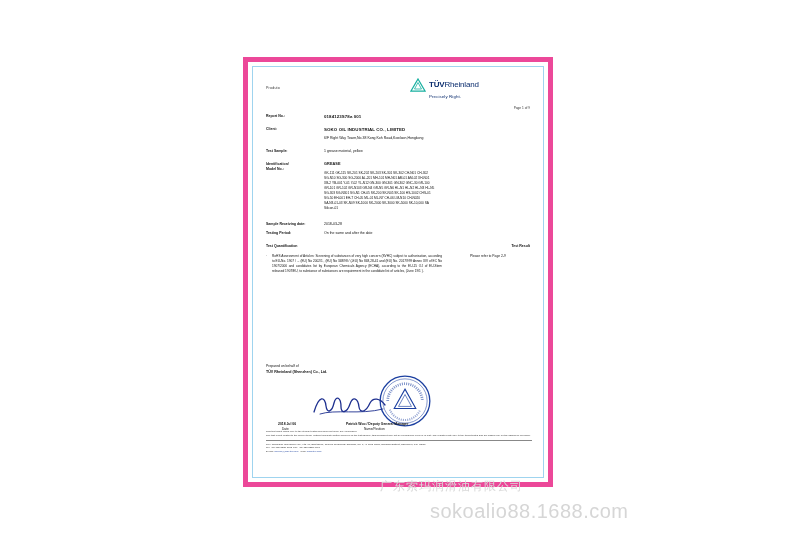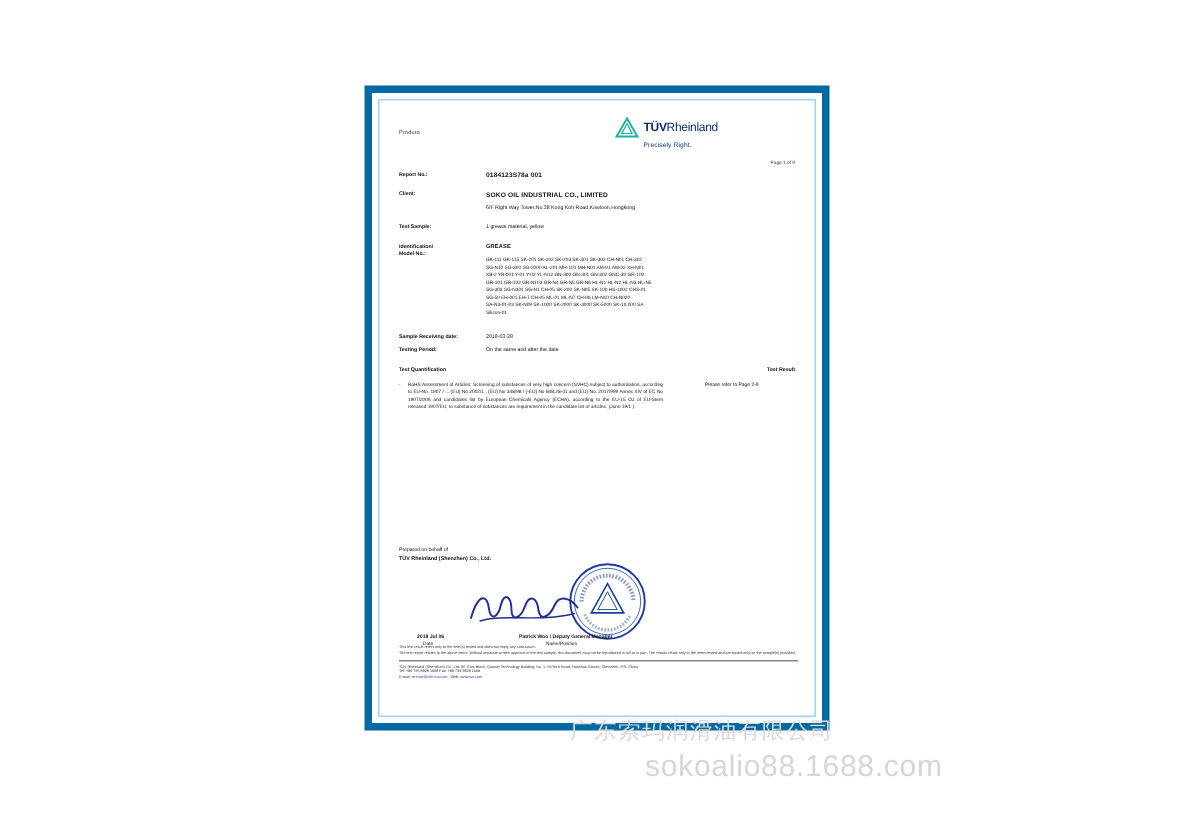--- a/index.html
+++ b/index.html
@@ -15,21 +15,21 @@
     position: relative;
   }
   
   .cert-frame {
     position: absolute;
     left: 243px;
     top: 57px;
     width: 310px;
     height: 430px;
     background: #ffffff;
-    border: 5px solid #0369a1;
+    border: 5px solid #ec4899;
     box-sizing: border-box;
   }
   .cert-frame-inner {
     position: absolute;
     left: 4px;
     top: 4px;
     right: 4px;
     bottom: 4px;
     border: 1px solid #9fd4ef;
     box-sizing: border-box;
@@ -213,21 +213,21 @@
     border-top: .5px solid #888;
     margin: 2px 0 2px 0;
     height: 0;
   }
   .footer .blue { color: #1a3f9e; }
   
   .wm-cn {
     position: absolute;
     left: 380px;
     top: 478px;
-    font-size: 15px;
+    font-size: 12px;
     color: #d9d9d9;
     font-family: "DejaVu Sans", sans-serif;
     white-space: nowrap;
     letter-spacing: 1px;
   }
   .wm-url {
     position: absolute;
     left: 430px;
     top: 500px;
     font-size: 20px;

